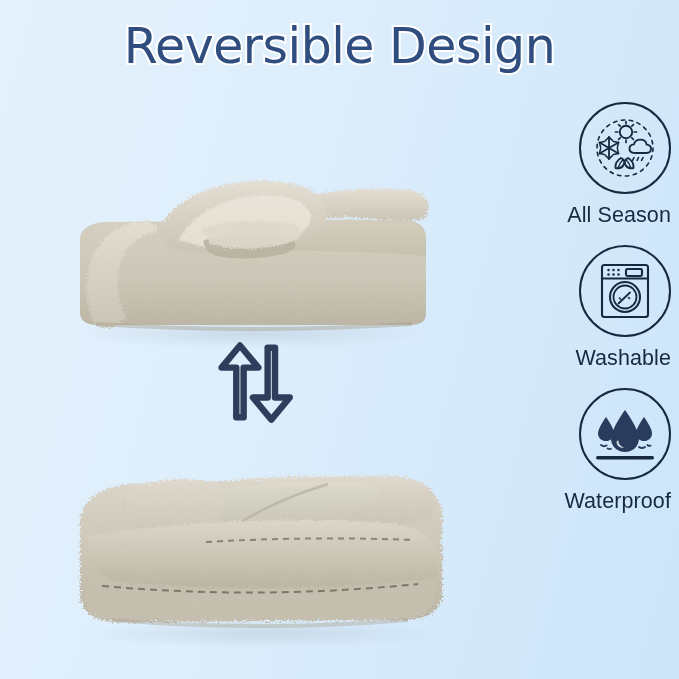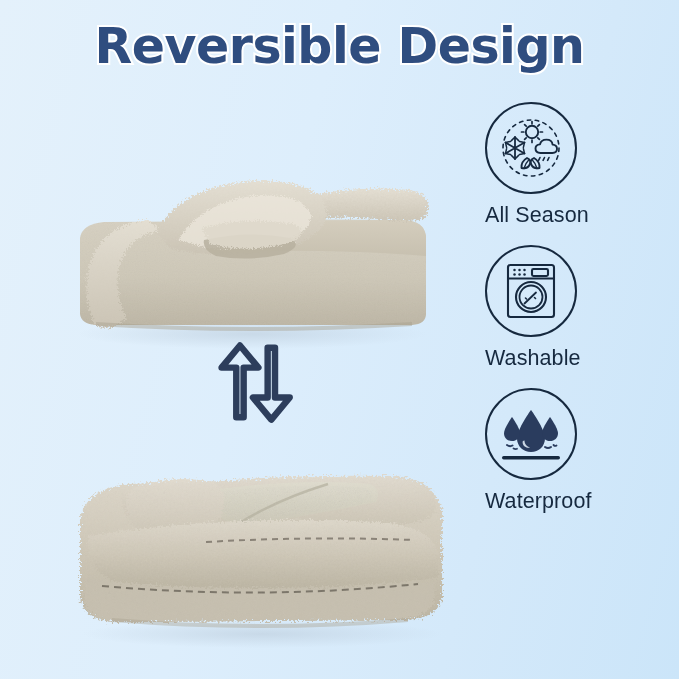--- a/index.html
+++ b/index.html
@@ -24,21 +24,21 @@
     position: absolute;
     top: 18px;
     left: 0;
     width: 679px;
     text-align: center;
   }
   #page-title {
     display: inline-block;
     font-family: "DejaVu Sans", sans-serif;
     font-size: 49px;
-    font-weight: bold;
+    font-weight: normal;
     letter-spacing: -0.5px;
     color: #2f4d7f;
     -webkit-text-stroke: 4px #ffffff;
     paint-order: stroke fill;
     text-shadow:
        0 0 2px #ffffff,
        1px 1px 1px rgba(255,255,255,.9);
   }
 
   
@@ -68,21 +68,21 @@
     top: 102px;
     width: 186px;
     display: flex;
     flex-direction: column;
     align-items: center;
     gap: 17px;
   }
   .feature-badge {
     display: flex;
     flex-direction: column;
-    align-items: flex-start;
+    align-items: flex-end;
     width: 186px;
   }
   .badge-circle {
     width: 92px;
     height: 92px;
     border: 2.4px solid #16293f;
     border-radius: 50%;
     display: flex;
     align-items: center;
     justify-content: center;

